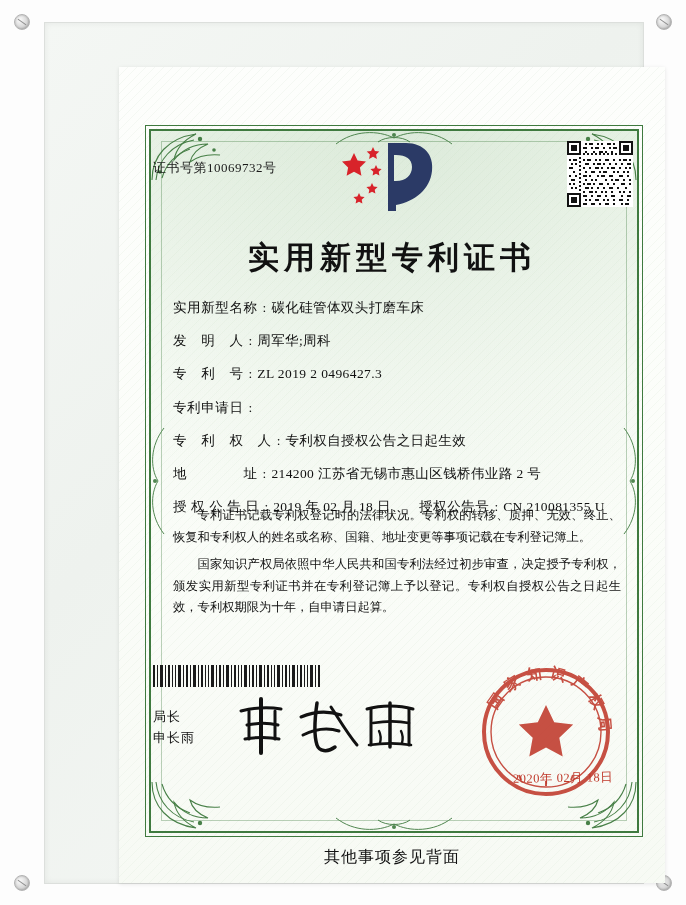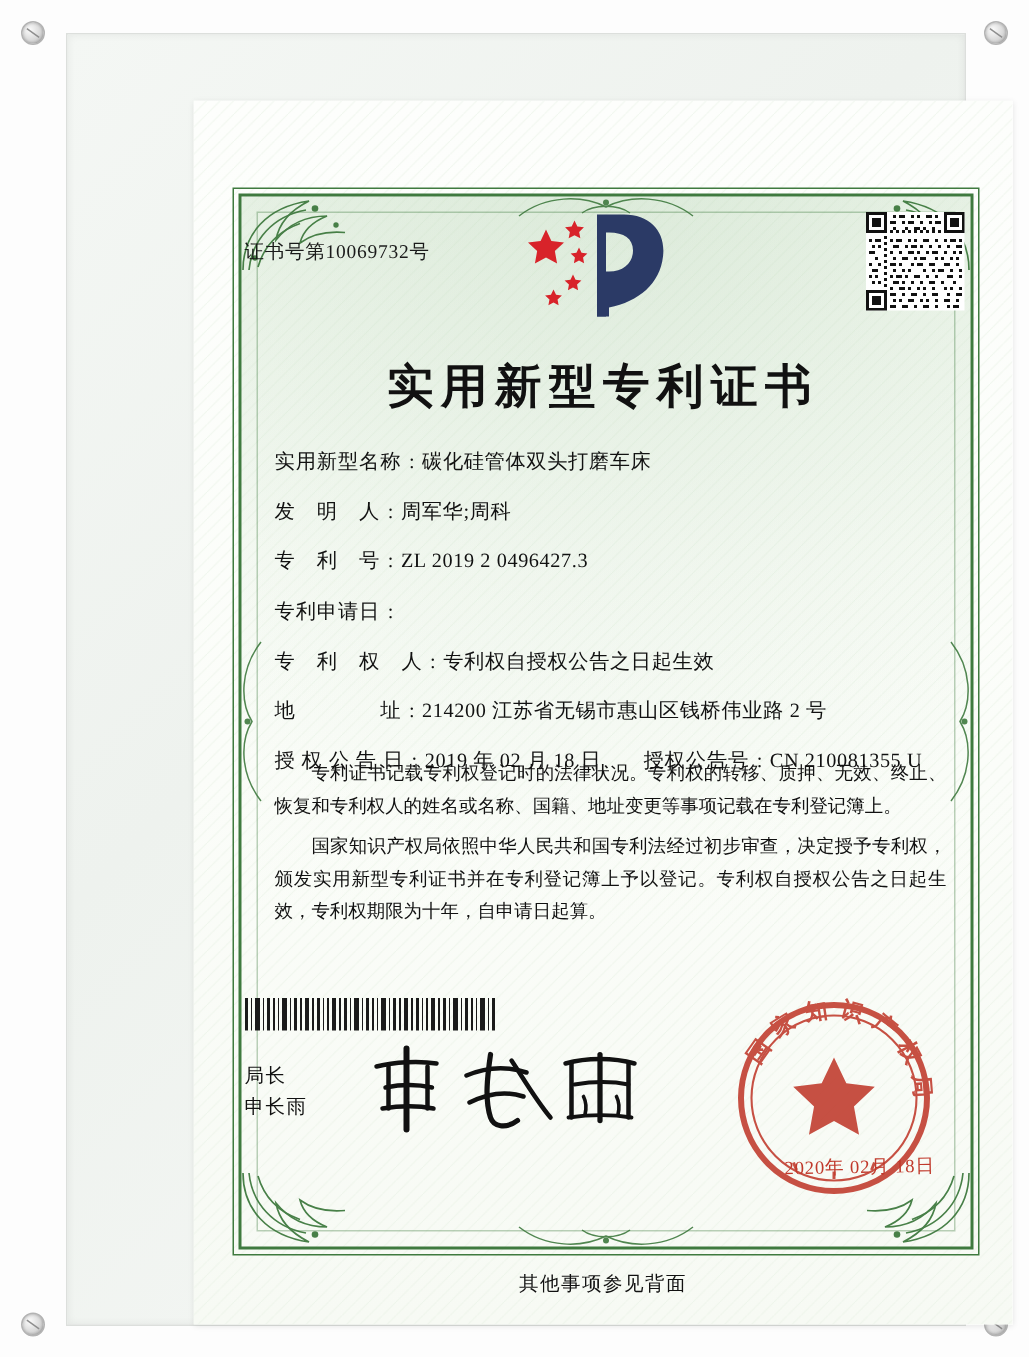--- a/index.html
+++ b/index.html
@@ -50,21 +50,21 @@
     left: 44px;
     top: 22px;
     width: 598px;
     height: 860px;
     background: linear-gradient(135deg, #f4f7f4 0%, #eef2ee 40%, #f7f9f7 100%);
     border: 1px solid #dcdfdc;
     box-shadow: 0 0 6px rgba(0,0,0,.07) inset;
   }
   .paper {
     position: absolute;
-    left: 84px;
+    left: 74px;
     top: 44px;
     width: 546px;
     height: 816px;
     background: linear-gradient(180deg, #fdfefc 0%, #fbfdf9 55%, #f7faf4 100%);
     box-shadow: 0 1px 4px rgba(0,0,0,.10);
   }
 
   
   .ornate {
     position: absolute;
@@ -243,21 +243,21 @@
     text-align: center;
     font-size: 12px;
     color: #111;
     letter-spacing: .5px;
   }
   .back-note {
     position: absolute;
     left: 0; right: 0;
     top: 780px;
     text-align: center;
-    font-size: 13px;
+    font-size: 16px;
     color: #111;
     letter-spacing: 1px;
   }
 
   .watermark-lines {
     position: absolute;
     inset: 0;
     pointer-events: none;
     opacity: .5;
   }

